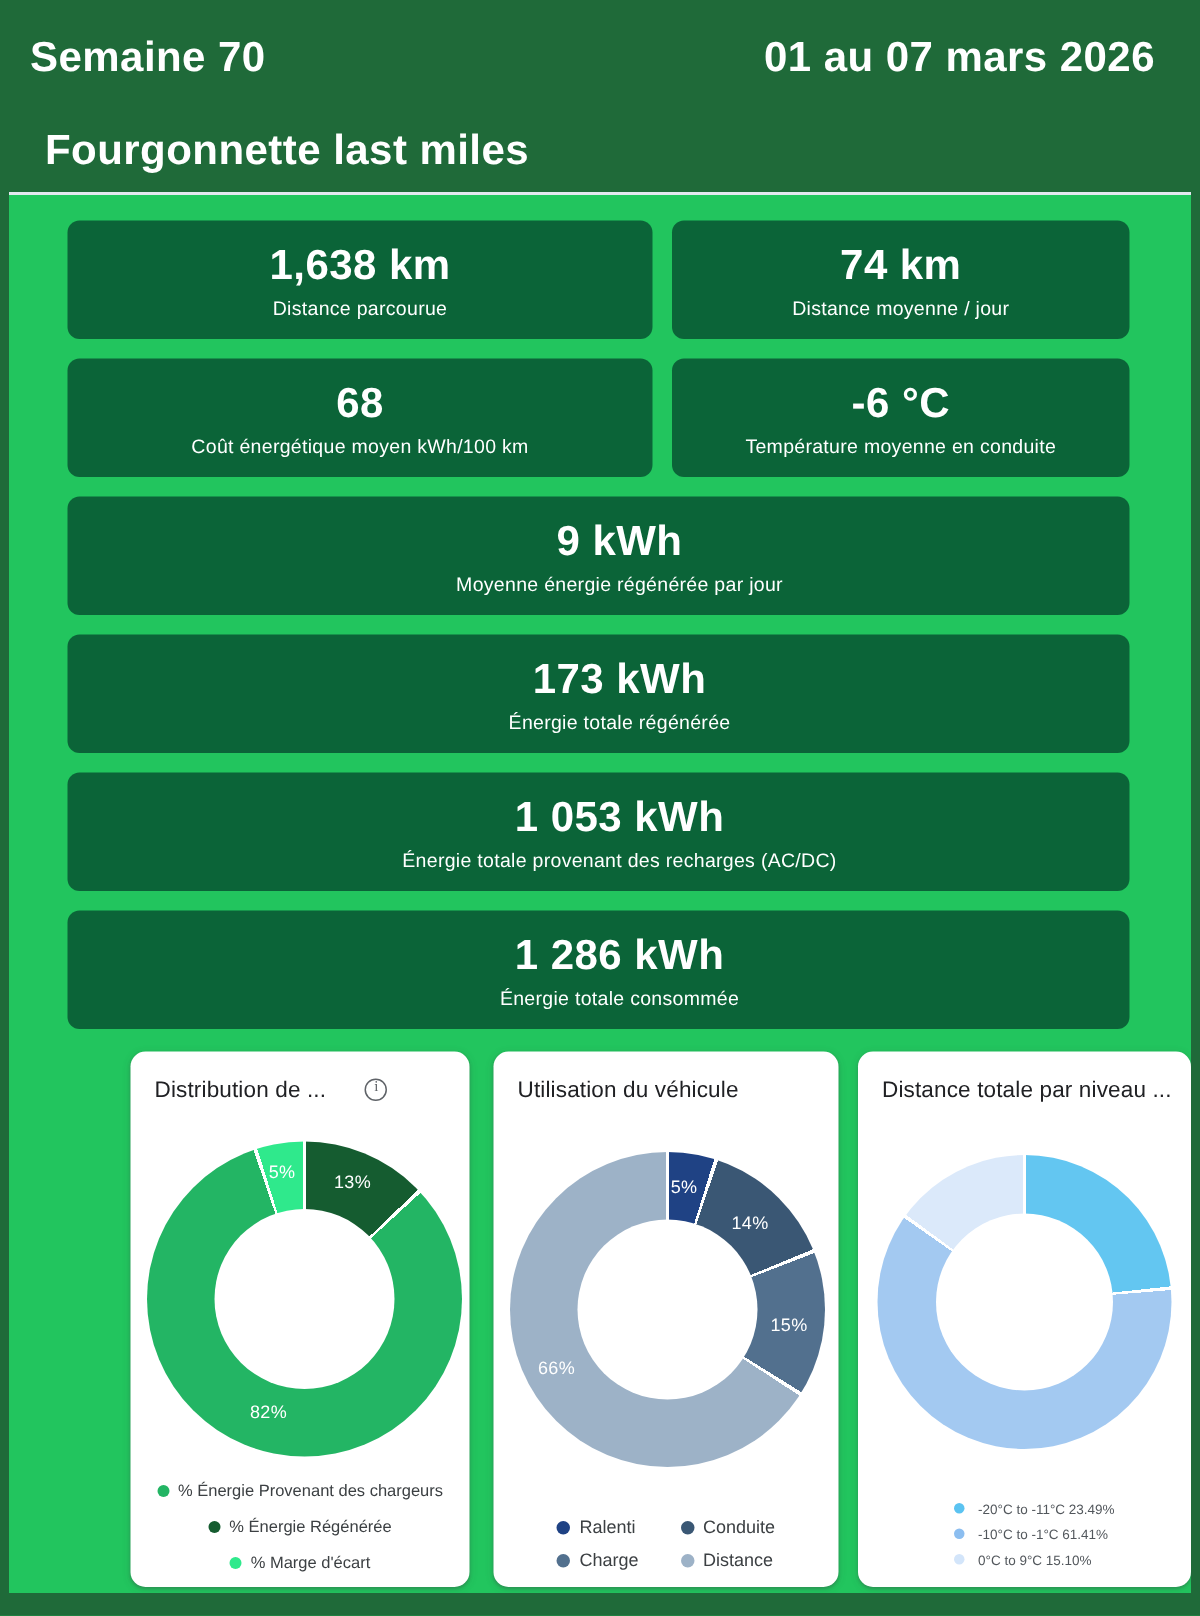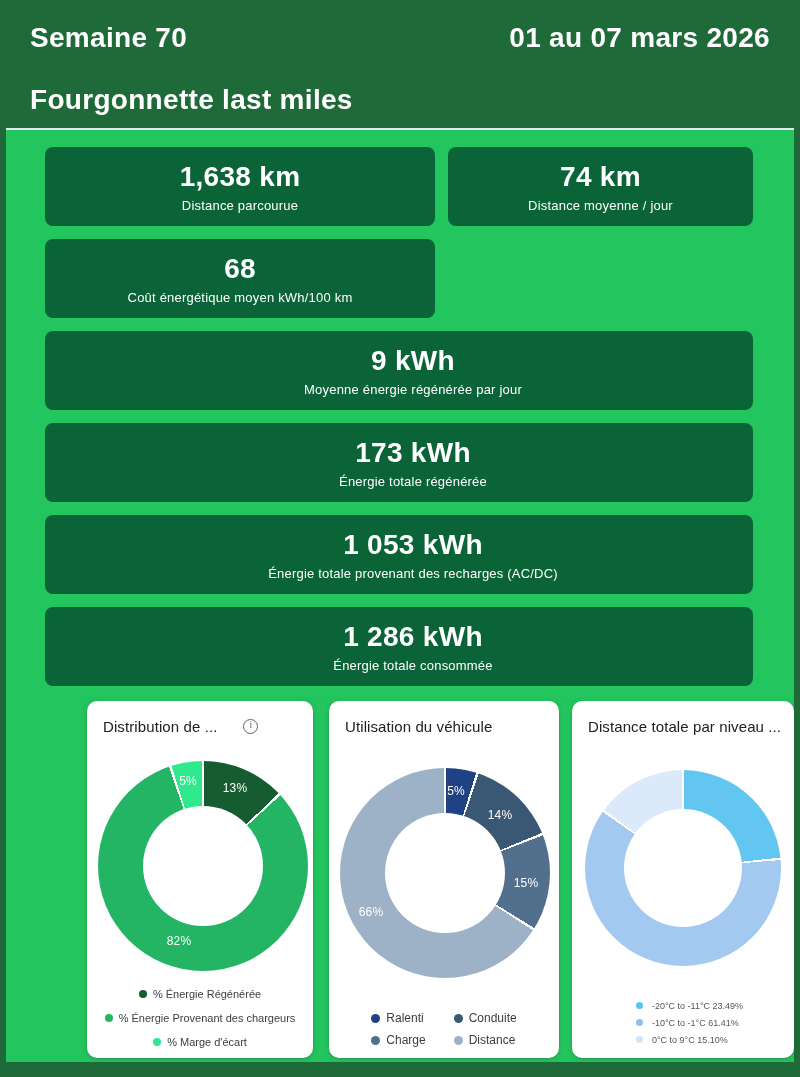--- a/index.html
+++ b/index.html
@@ -5,21 +5,21 @@
   * { margin:0; padding:0; box-sizing:border-box; }
   html,body { width:800px; height:1077px; }
   body {
     font-family:"Liberation Sans", sans-serif;
     background:#1F6A39;
     position:relative;
     overflow:hidden;
   }
   
   .header { position:absolute; top:0; left:0; width:800px; height:128px; background:#1F6A39; color:#fff; }
-  .header .row1 { position:absolute; top:22px; left:30px; right:30px; display:flex; justify-content:space-between; align-items:baseline; }
+  .header .row1 { position:absolute; top:22px; left:20px; right:30px; display:flex; justify-content:space-between; align-items:baseline; }
   .week { font-size:28px; font-weight:700; letter-spacing:.3px; }
   .dates { font-size:28px; font-weight:700; letter-spacing:.3px; }
   .vehicle { position:absolute; top:84px; left:30px; font-size:28px; font-weight:700; letter-spacing:.3px; }
   
   .content {
     position:absolute; left:6px; top:128px; width:788px; height:934px;
     background:#22c55e; border-top:2px solid #E4E8F0; overflow:hidden;
   }
   
   .stats {
@@ -105,20 +105,24 @@
       <div class="l">Distance parcourue</div>
     </div>
     <div class="stat">
       <div class="v">74 km</div>
       <div class="l">Distance moyenne / jour</div>
     </div>
     <div class="stat">
       <div class="v">68</div>
       <div class="l">Coût énergétique moyen kWh/100 km</div>
     </div>
+    <div class="stat">
+      <div class="v">-6 °C</div>
+      <div class="l">Température moyenne en conduite</div>
+    </div>
     <div class="stat wide">
       <div class="v">9 kWh</div>
       <div class="l">Moyenne énergie régénérée par jour</div>
     </div>
     <div class="stat wide">
       <div class="v">173 kWh</div>
       <div class="l">Énergie totale régénérée</div>
     </div>
     <div class="stat wide">
       <div class="v">1 053 kWh</div>
@@ -138,26 +142,26 @@
         <span class="info"></span>
       </div>
       <div class="donut d1">
         <span class="slab sl1a">13%</span>
         <span class="slab sl1b">82%</span>
         <span class="slab sl1c">5%</span>
         <span class="hole"></span>
       </div>
       <div class="legend1">
         <div class="li">
+          <span class="dot c-green"></span>
+          <span>% Énergie Provenant des chargeurs</span>
+        </div>
+        <div class="li">
           <span class="dot c-dgreen"></span>
           <span>% Énergie Régénérée</span>
-        </div>
-        <div class="li">
-          <span class="dot c-green"></span>
-          <span>% Énergie Provenant des chargeurs</span>
         </div>
         <div class="li">
           <span class="dot c-mint"></span>
           <span>% Marge d'écart</span>
         </div>
       </div>
     </article>
 
     <article class="chart-card cc2">
       <div class="title-row">

